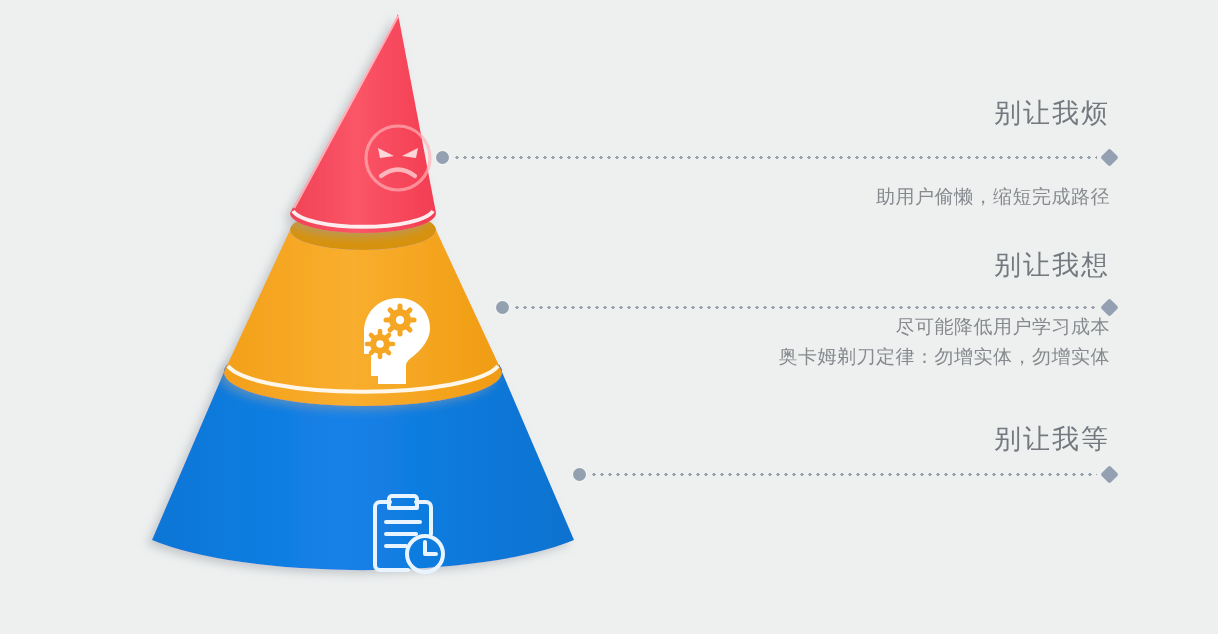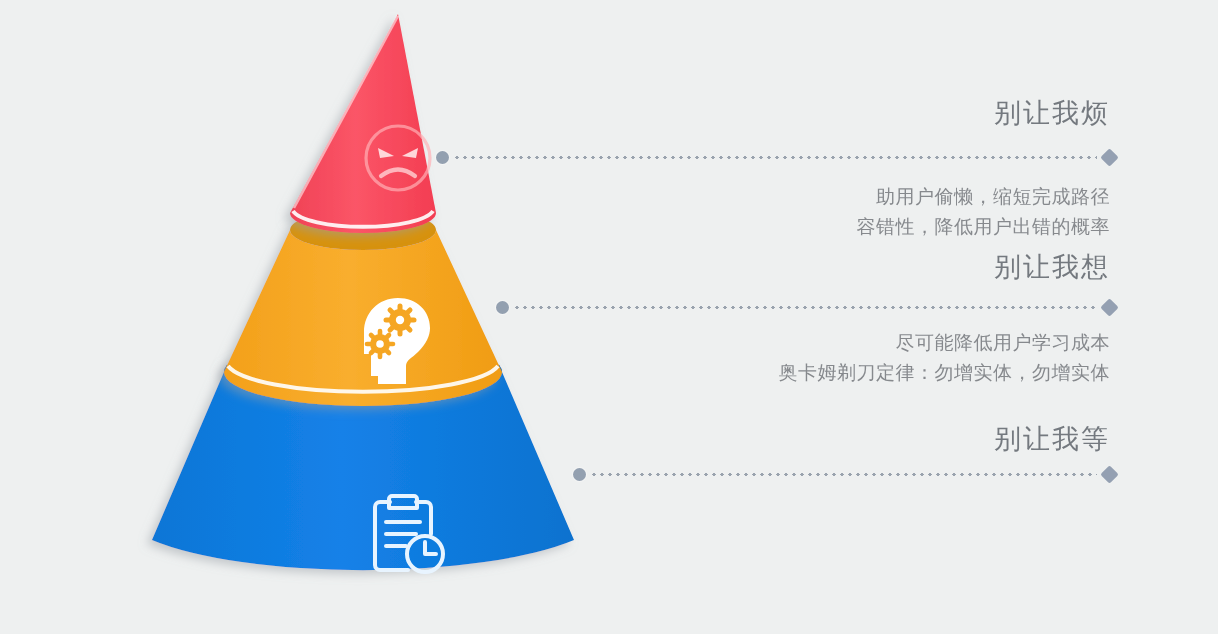--- a/index.html
+++ b/index.html
@@ -55,21 +55,21 @@
     background-position:left center;
   }
   .connector .enddiamond{
     width:13px;height:13px;background:#94a0b2;
     transform:rotate(45deg);flex:0 0 auto;margin-left:2px;
     border-radius:2px;
   }
 
   
   #sec-top     {top:96px;}
-  #sec-mid     {top:250px;}
+  #sec-mid     {top:250px;font-family:Liberation Mono, monospace;}
   #sec-bot     {top:422px;}
 </style>
 </head>
 <body>
 
 <div id="stage">
 
   <div id="pyramid">
     <svg width="660" height="634" viewBox="0 0 660 634" xmlns="http://www.w3.org/2000/svg">
       <defs>
@@ -203,33 +203,32 @@
     <div class="heading">别让我烦</div>
   </div>
   <div class="connector conn-pos" style="left:408px;right:102px;top:150px;">
     <span class="startdot"></span>
     <span class="dotline"></span>
     <span class="enddiamond"></span>
   </div>
   <div class="panel" style="top:182px;">
     <div class="lines">
       <div>助用户偷懒，缩短完成路径</div>
-      <div>容错性，降低用户出错的概率</div>
     </div>
   </div>
 
   <div class="panel" id="sec-mid">
     <div class="heading">别让我想</div>
   </div>
   <div class="connector" style="left:468px;right:102px;top:300px;">
     <span class="startdot"></span>
     <span class="dotline"></span>
     <span class="enddiamond"></span>
   </div>
-  <div class="panel" style="top:328px;">
+  <div class="panel" style="top:312px;">
     <div class="lines">
       <div>尽可能降低用户学习成本</div>
       <div>奥卡姆剃刀定律：勿增实体，勿增实体</div>
     </div>
   </div>
 
   <div class="panel" id="sec-bot">
     <div class="heading">别让我等</div>
   </div>
   <div class="connector" style="left:545px;right:102px;top:467px;">

